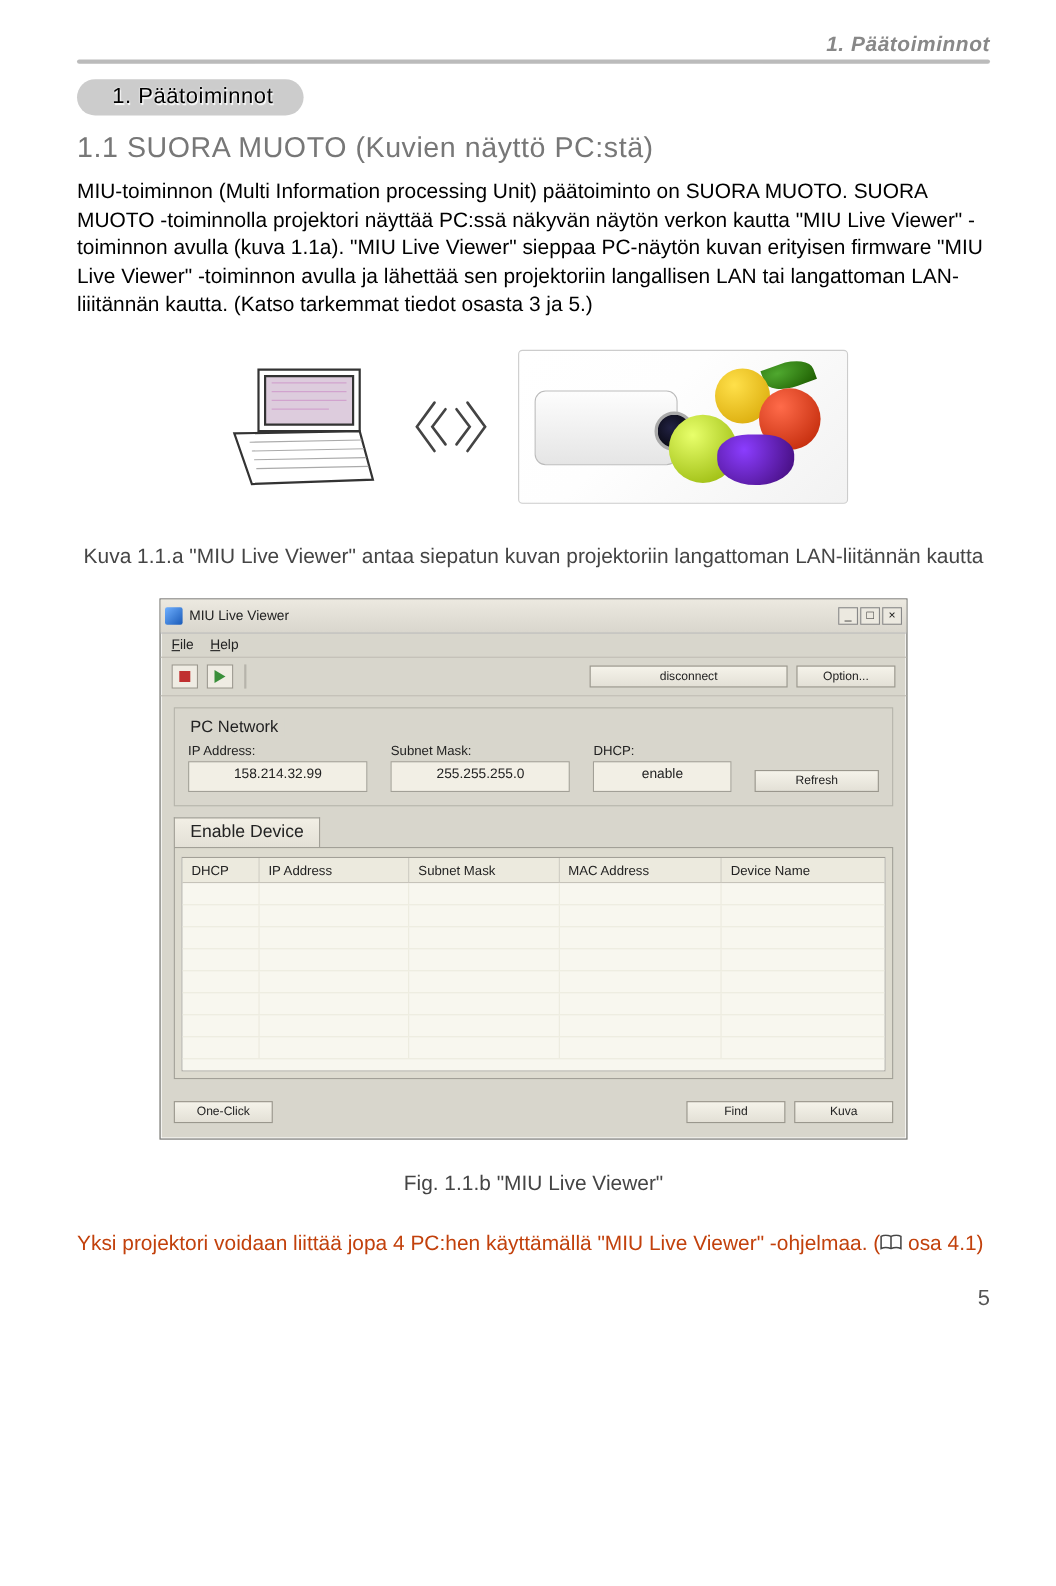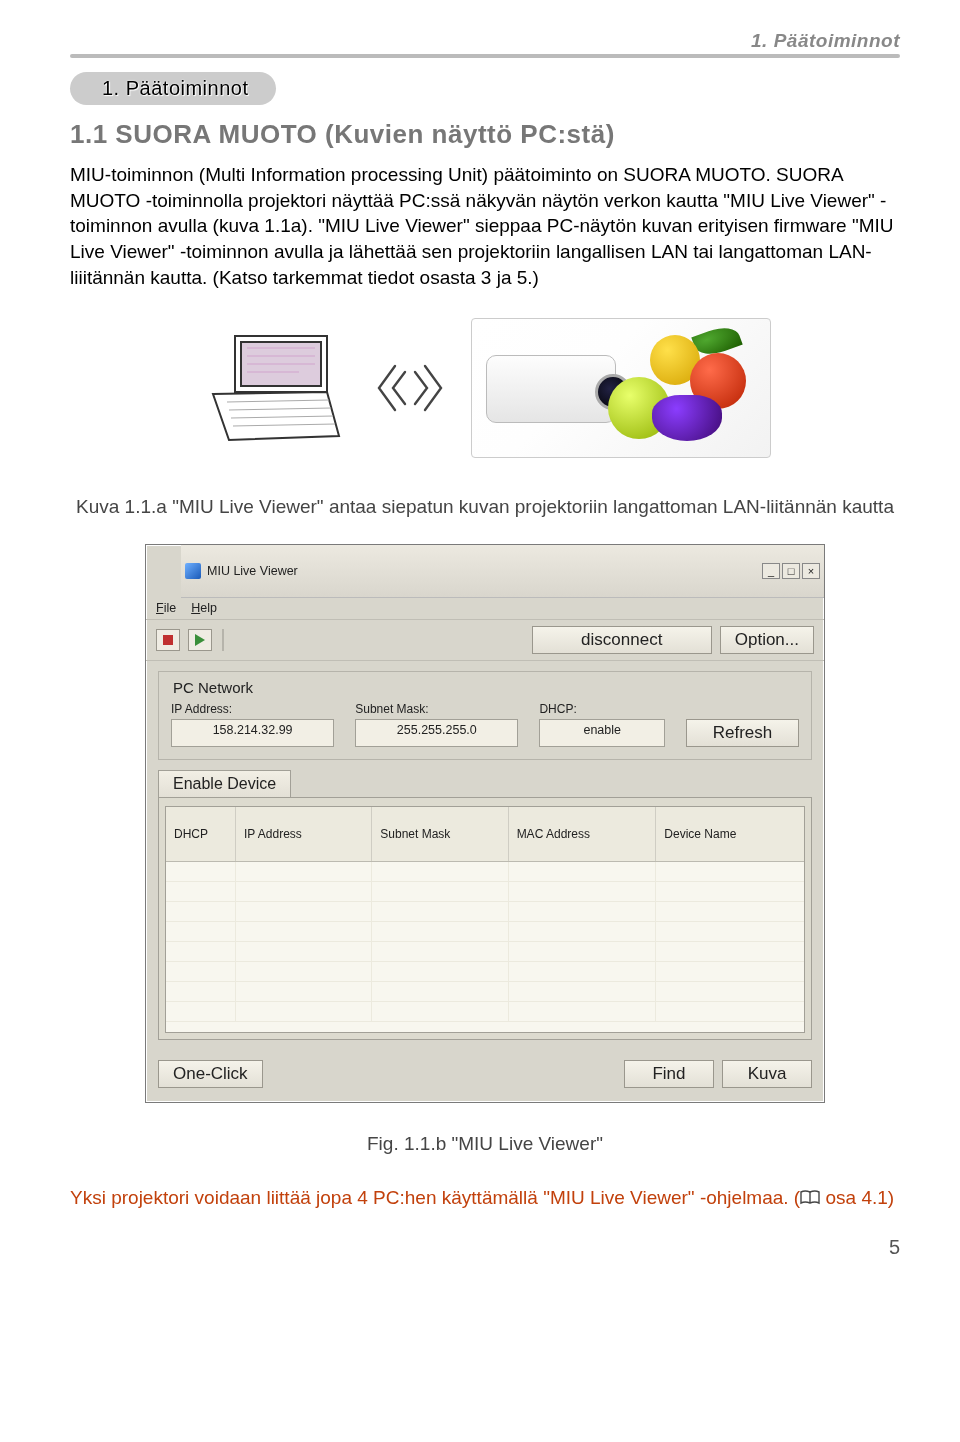--- a/index.html
+++ b/index.html
@@ -33,21 +33,21 @@
     text-shadow: 0 0 2px #fff, 1px 1px 1px #fff;
     font-size: 20px;
     padding: 5px 28px 5px 32px;
     border-radius: 18px;
     font-weight: 500;
     margin-bottom: 14px;
     letter-spacing: 0.5px;
   }
   .subheading {
     color: #777;
-    font-weight: bold;
+    font-weight: normal;
     font-size: 26px;
     letter-spacing: 0.5px;
     margin-bottom: 12px;
   }
   .body-text {
     font-size: 19px;
     line-height: 1.35;
     color: #000000;
     margin-bottom: 28px;
   }
@@ -112,24 +112,23 @@
     border: 1px solid #7a7a7a;
     font-family: Tahoma, Arial, sans-serif;
     font-size: 12.5px;
     color: #222;
     box-shadow: 0 0 0 1px #fff inset;
   }
   .titlebar {
     display: flex;
     align-items: center;
     justify-content: space-between;
-    padding: 18px 4px;
+    padding: 7px 4px;
     background: linear-gradient(#ece9e0, #d9d6cd);
     border-bottom: 1px solid #bbb;
-    margin-left: 35px;
   }
   .title-l { display: flex; align-items: center; gap: 6px; }
   .title-icon {
     width: 16px; height: 16px;
     background: linear-gradient(135deg, #6fb0ff, #1a5ab8);
     border-radius: 2px;
   }
   .win-ctrls { display: flex; gap: 2px; }
   .win-ctrls span {
     width: 18px; height: 16px;
@@ -160,21 +159,21 @@
   .tb-btn::after { display: block; }
   .stop::after { content: ""; width: 10px; height: 10px; background: #c03030; }
   .play::after { content: ""; width: 0; height: 0; border-left: 10px solid #3a8f3a; border-top: 6px solid transparent; border-bottom: 6px solid transparent; }
   .tb-sep { width: 2px; height: 22px; background: #b6b4ab; margin: 0 2px; }
   .btn {
     border: 1px solid #9a978d;
     background: linear-gradient(#f5f3ea, #e3e0d6);
     padding: 3px 14px;
     min-width: 90px;
     text-align: center;
-    font-size: 17px;
+    font-size: 11px;
   }
   .btn-wide { min-width: 180px; }
   .spacer { flex: 1; }
   .panel {
     margin: 10px 12px;
     border: 1px solid #b6b4ab;
     padding: 10px 12px 12px;
     background: #d8d6cc;
   }
   .panel-title {
@@ -218,21 +217,21 @@
     border: 1px solid #a2a097;
     background: #fff;
   }
   .grid-head {
     display: grid;
     grid-template-columns: 70px 1.2fr 1.2fr 1.3fr 1.3fr;
     background: #eceade;
     border-bottom: 1px solid #bcbab0;
   }
   .grid-head div {
-    padding: 20px 8px;
+    padding: 4px 8px;
     border-right: 1px solid #cfcdc3;
     font-size: 12px;
   }
   .grid-head div:last-child { border-right: none; }
   .grid-body { height: 170px; background: #f8f7ef; }
   .grid-row {
     display: grid;
     grid-template-columns: 70px 1.2fr 1.2fr 1.3fr 1.3fr;
     border-bottom: 1px solid #eceade;
     height: 20px;

